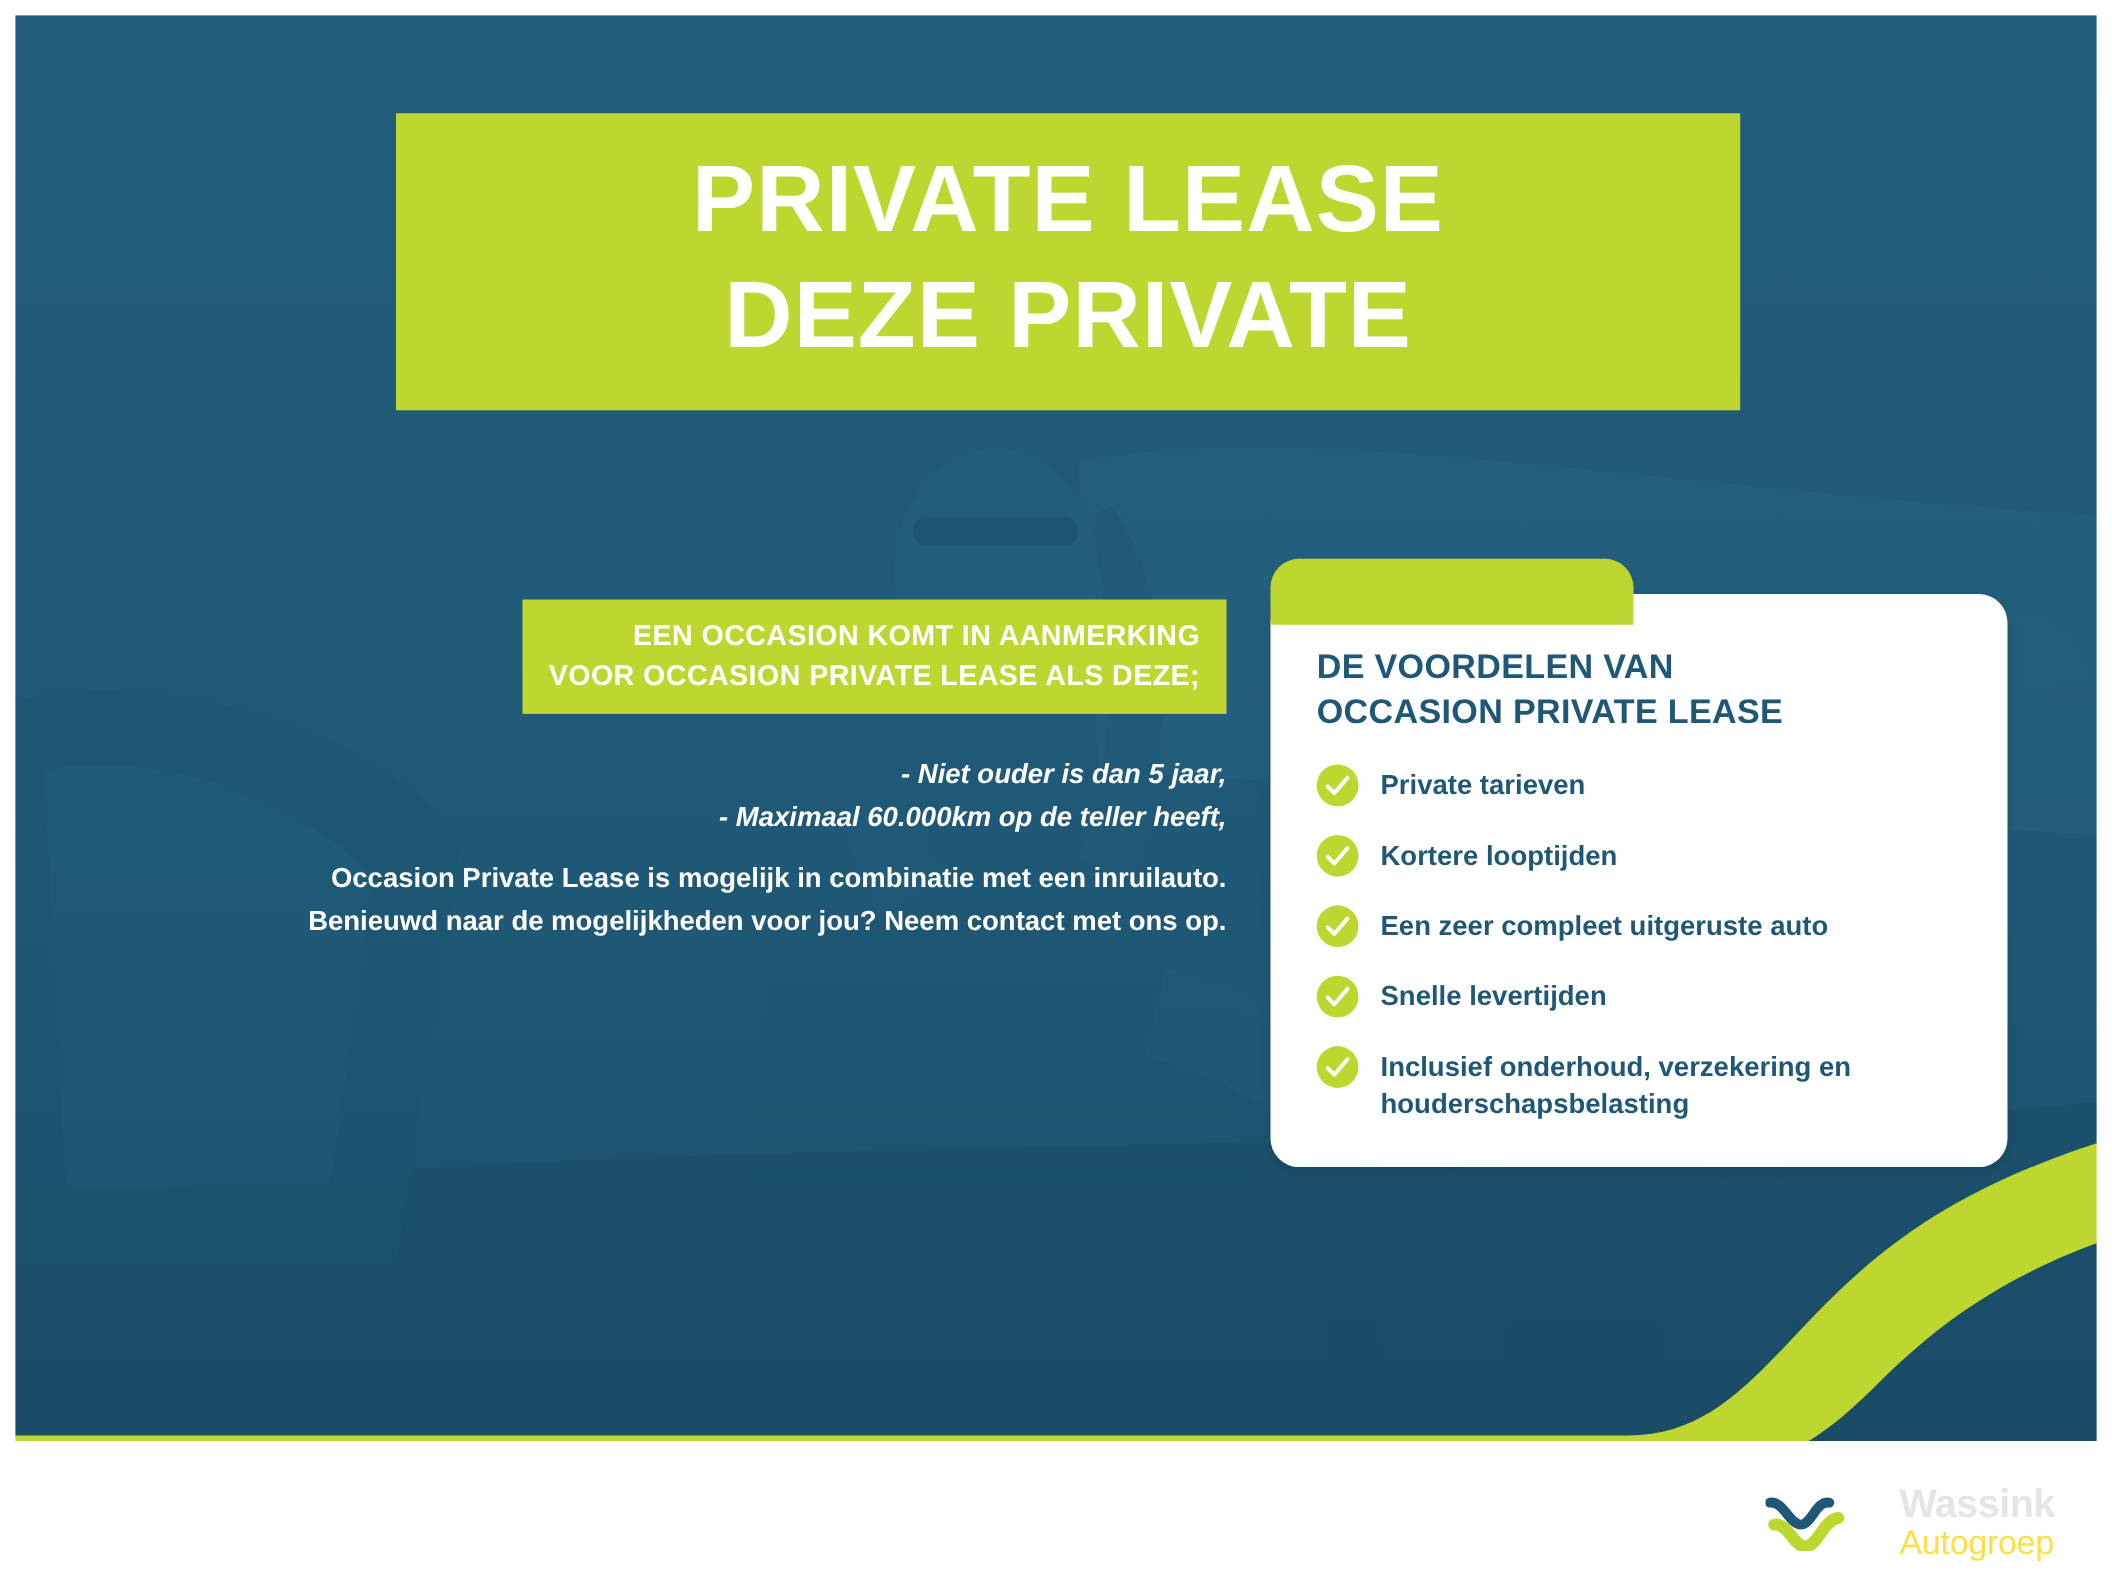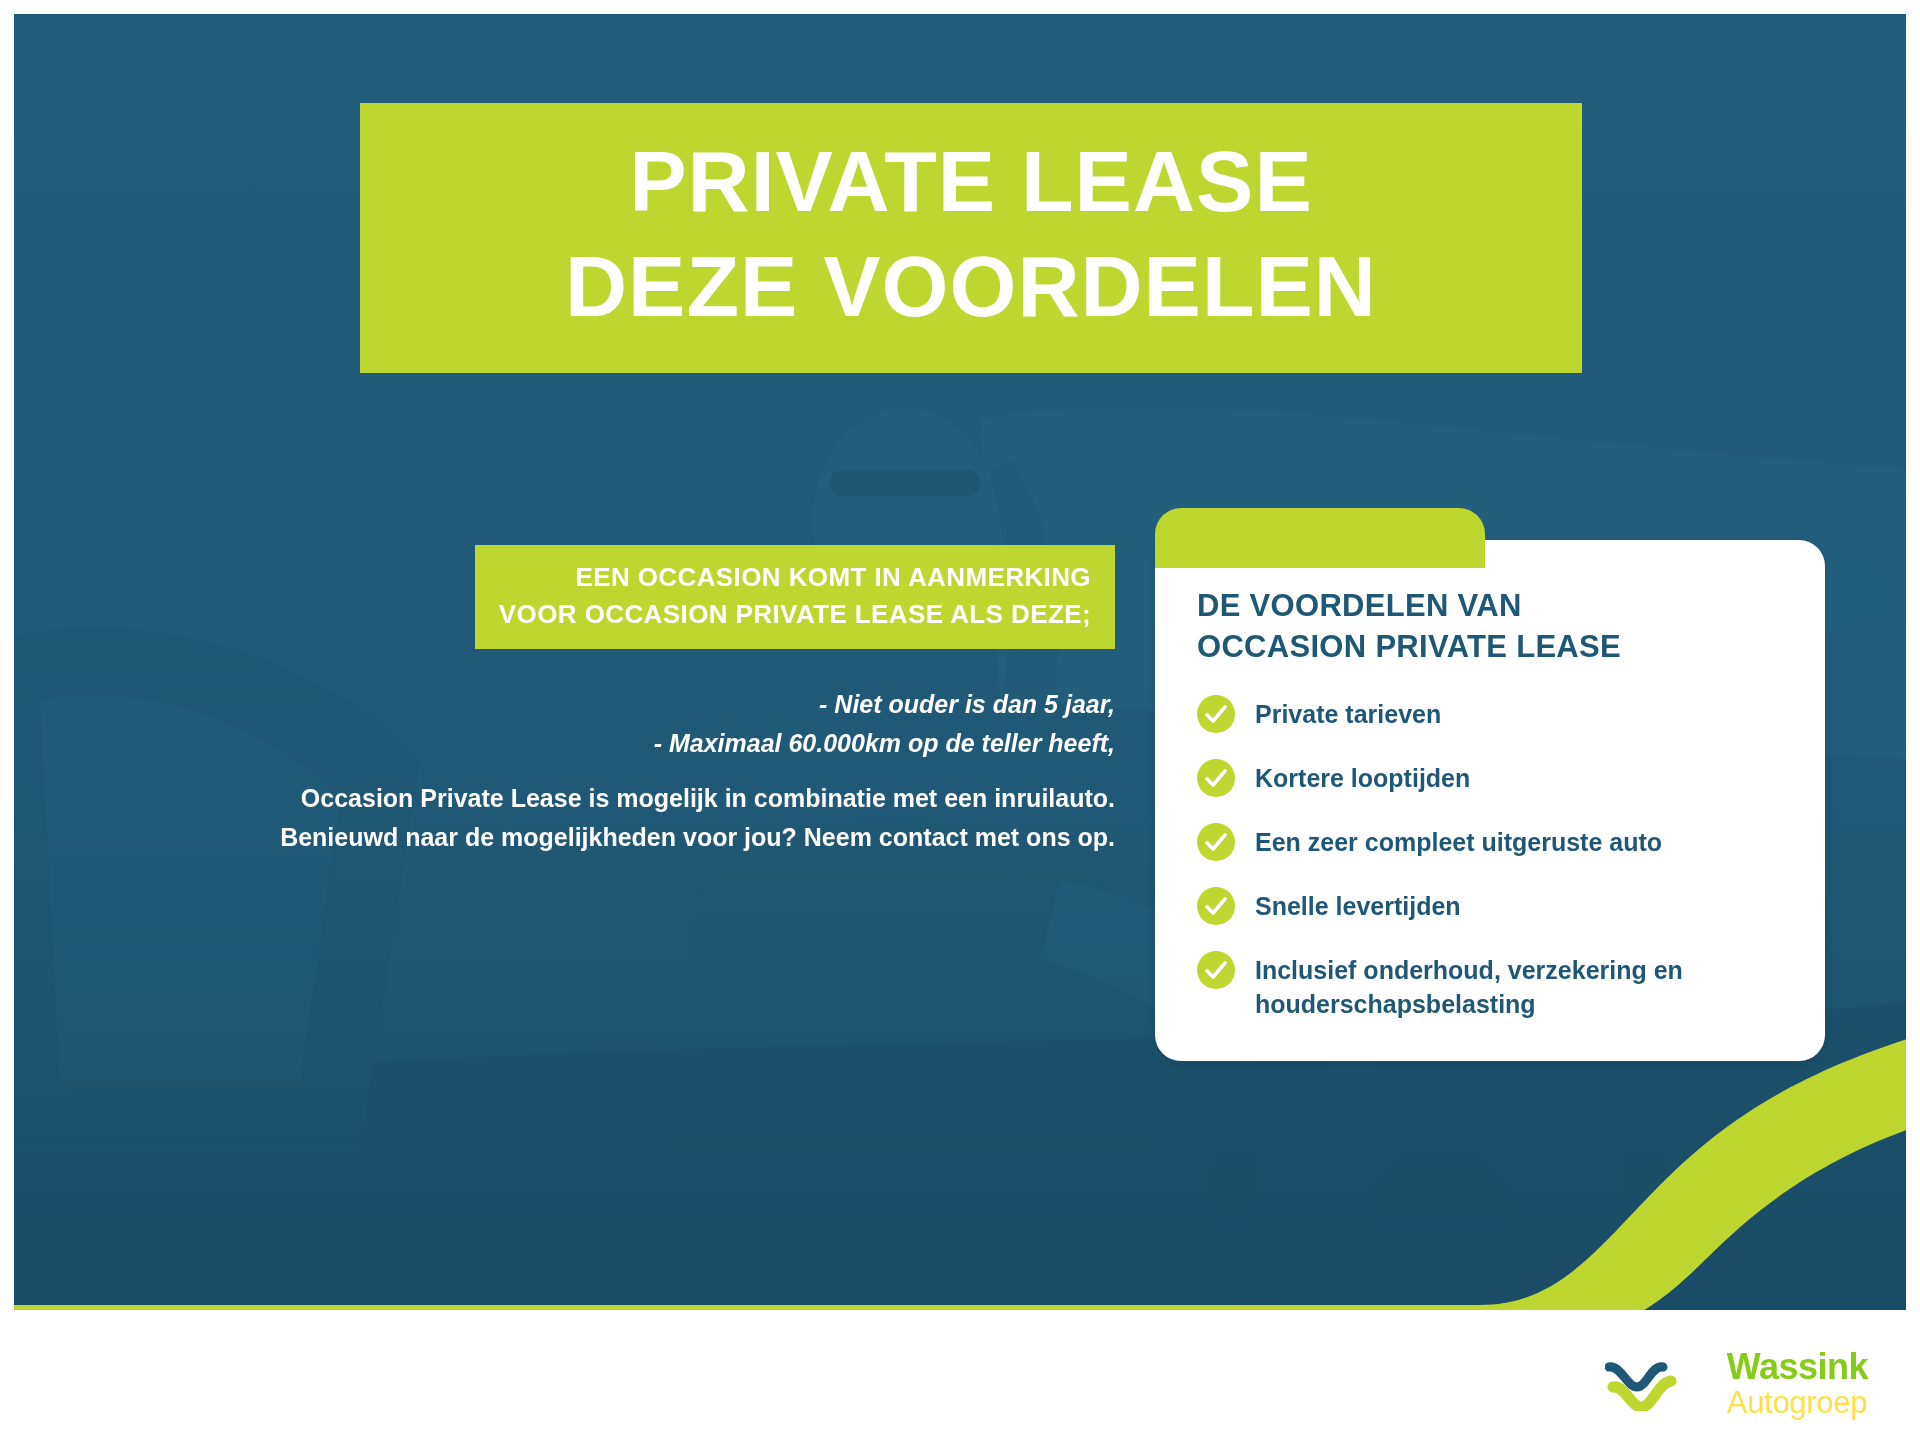--- a/index.html
+++ b/index.html
@@ -175,21 +175,21 @@
     right: 52px;
     bottom: 22px;
     z-index: 35;
     display: flex;
     align-items: center;
     gap: 14px;
   }
   .logo-mark { flex: 0 0 auto; }
   .logo-text { line-height: 1; }
   .logo-top {
-    color: #84cc16;
+    color: #e5e5e5;
     font-weight: bold;
     font-size: 36px;
     letter-spacing: -0.5px;
   }
   .logo-bottom {
     color: #fde047;
     font-size: 31px;
     letter-spacing: -0.3px;
     margin-top: 2px;
   }
@@ -239,21 +239,21 @@
   </div>
   <div class="bg-tint"></div>
 
   <svg class="swoosh" viewBox="0 0 1920 460" preserveAspectRatio="none" aria-hidden="true">
     <path d="M0 420 L1480 420 C1560 420 1600 360 1660 300 C1720 240 1790 190 1920 150 L1920 240 C1820 275 1760 320 1705 375 C1650 430 1600 460 1510 460 L0 460 Z" fill="#bed630"></path>
   </svg>
   <div class="bottom-band"></div>
 
   <div class="title-block">
     <div class="title-line">PRIVATE LEASE</div>
-    <div class="title-line">DEZE VOORDELEN</div>
+    <div class="title-line">DEZE PRIVATE</div>
   </div>
 
   <div class="left-col">
     <div class="left-heading">
       <div>EEN OCCASION KOMT IN AANMERKING</div>
       <div>VOOR OCCASION PRIVATE LEASE ALS DEZE;</div>
     </div>
 
     <div class="left-body">
       <div class="bullets">

